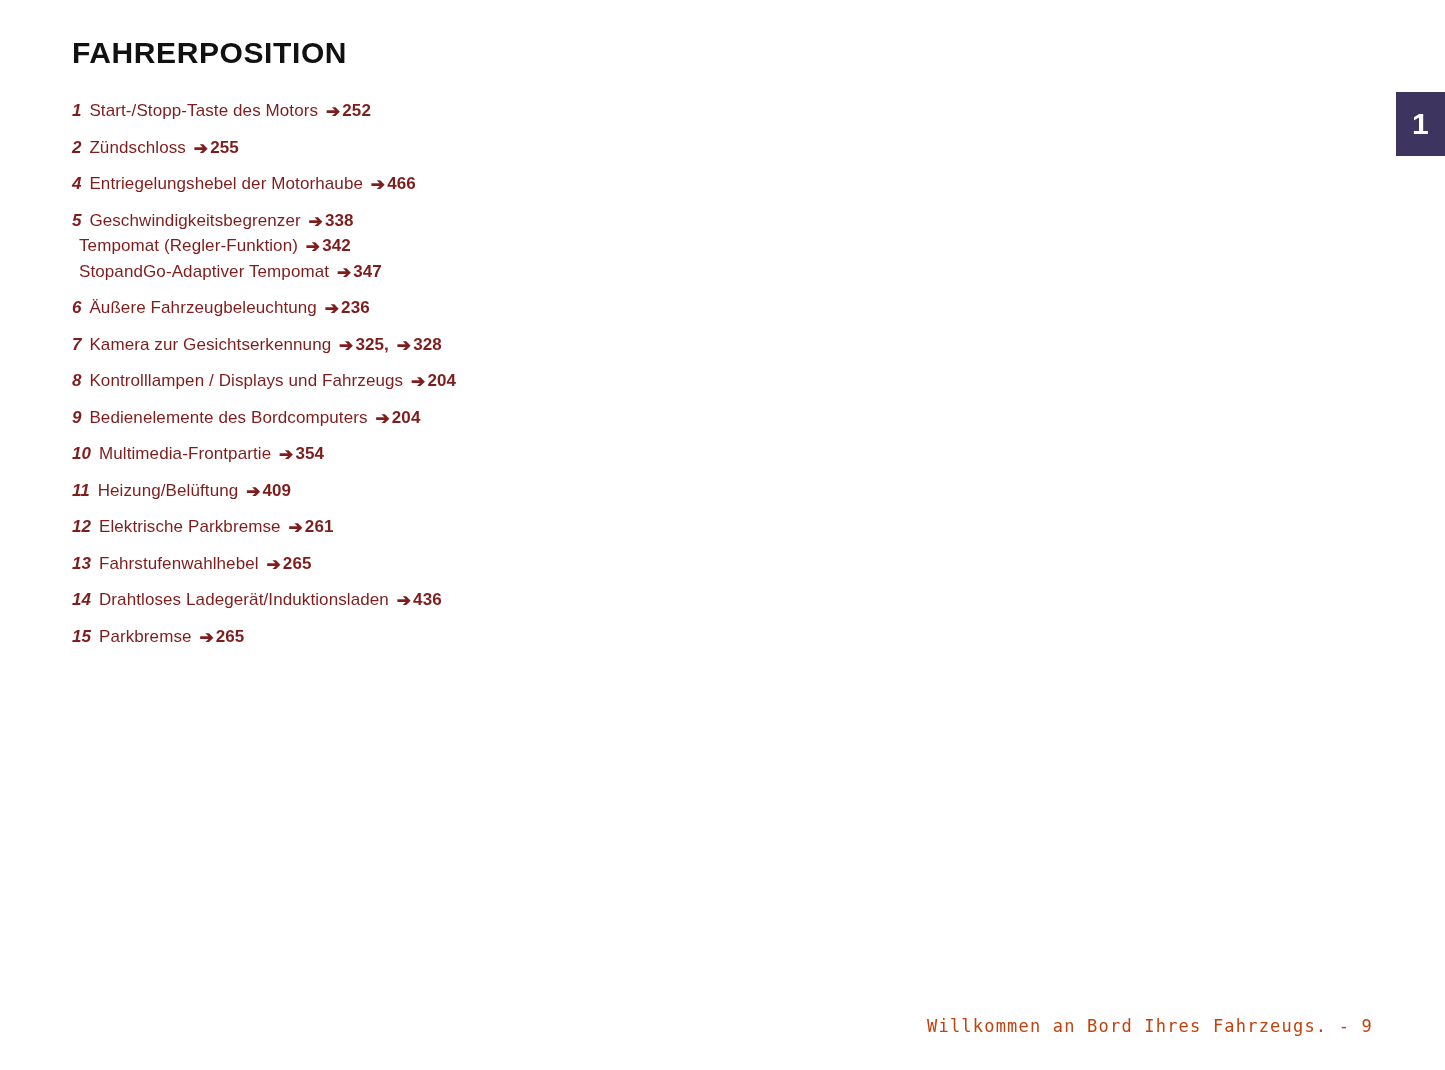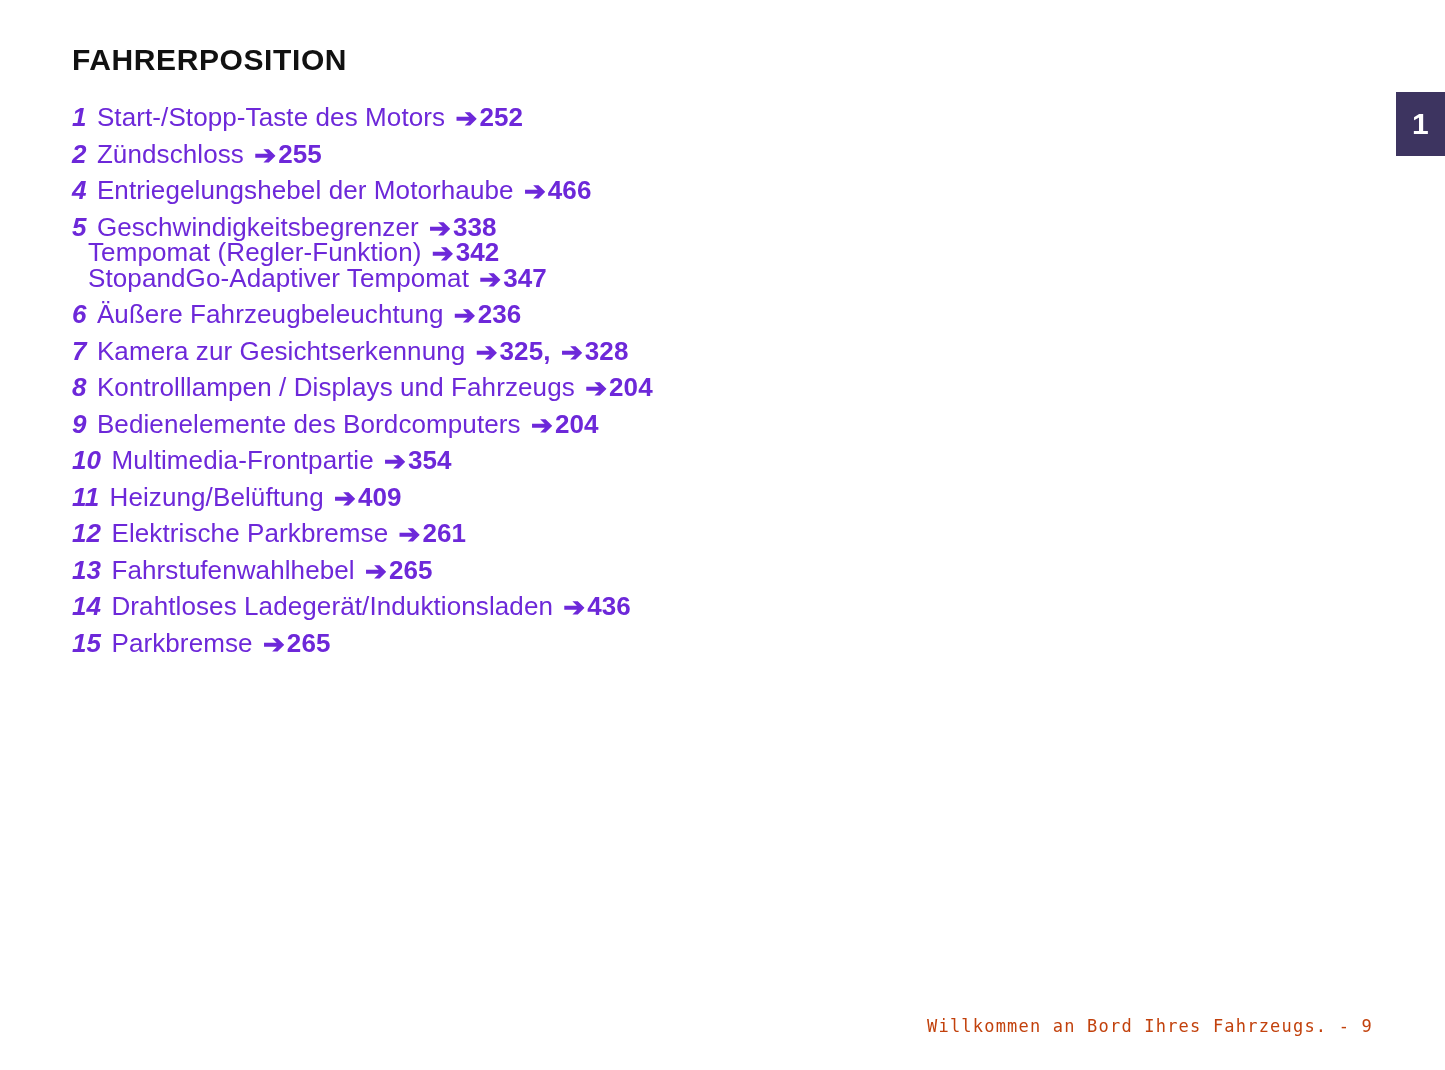--- a/index.html
+++ b/index.html
@@ -33,43 +33,43 @@
     font-weight: bold;
     display: flex;
     align-items: center;
     justify-content: center;
     letter-spacing: 0.5px;
   }
 
   .content {
     position: absolute;
     left: 72px;
-    top: 43px;
+    top: 36px;
     width: 1200px;
   }
 
   .page-title {
     font-size: 30px;
     font-weight: bold;
     letter-spacing: 0.6px;
     margin: 0 0 28px 0;
     color: #111111;
   }
 
   .legend-list {
     margin: 0;
     padding: 0;
     list-style: none;
   }
 
   .legend-item {
     margin: 0 0 11px 0;
-    font-size: 26px;
+    font-size: 17px;
     line-height: 25.5px;
-    color: #6d28d9;
+    color: #7f1d1d;
     letter-spacing: 0.1px;
   }
 
   .legend-item .num {
     font-weight: bold;
     font-style: italic;
     margin-right: 3px;
   }
 
   .legend-item .label {
@@ -83,21 +83,21 @@
 
   .arrow {
     font-weight: bold;
     display: inline-block;
     transform: translateY(1px);
     margin: 0 2px 0 3px;
   }
 
   .sub-line {
     display: block;
-    margin-left: 16px;
+    margin-left: 7px;
   }
 
   .footer {
     position: absolute;
     right: 72px;
     bottom: 34px;
     font-size: 17px;
     letter-spacing: 1.2px;
     color: #c2410c;
     font-family: "DejaVu Sans Mono", monospace;

